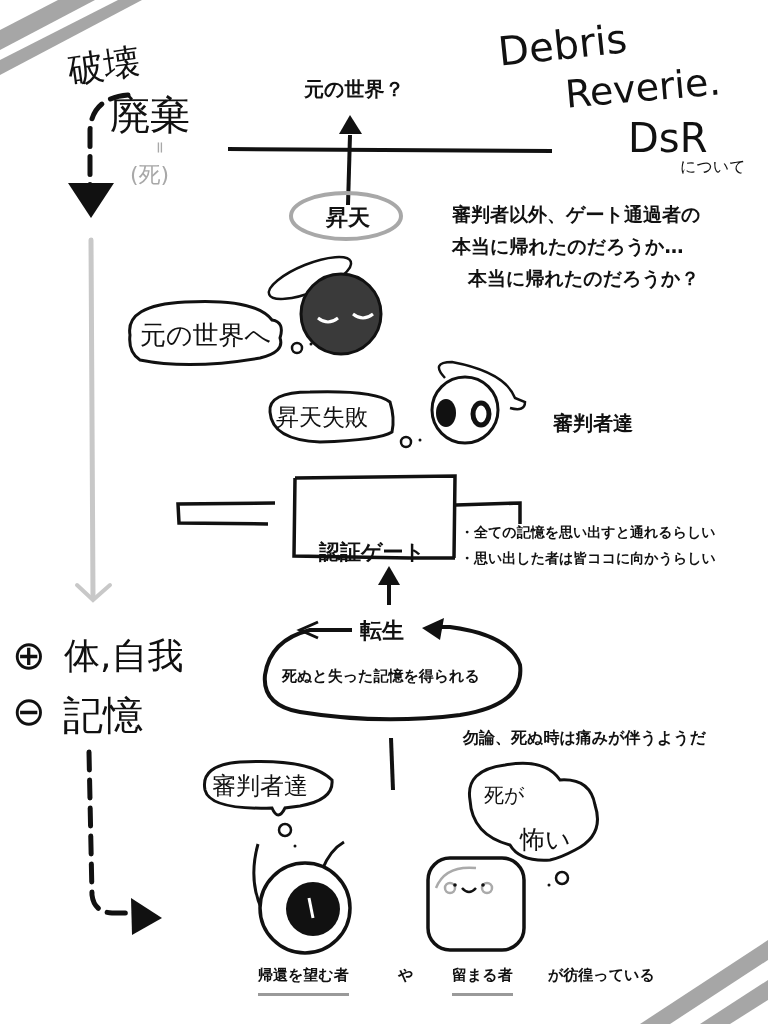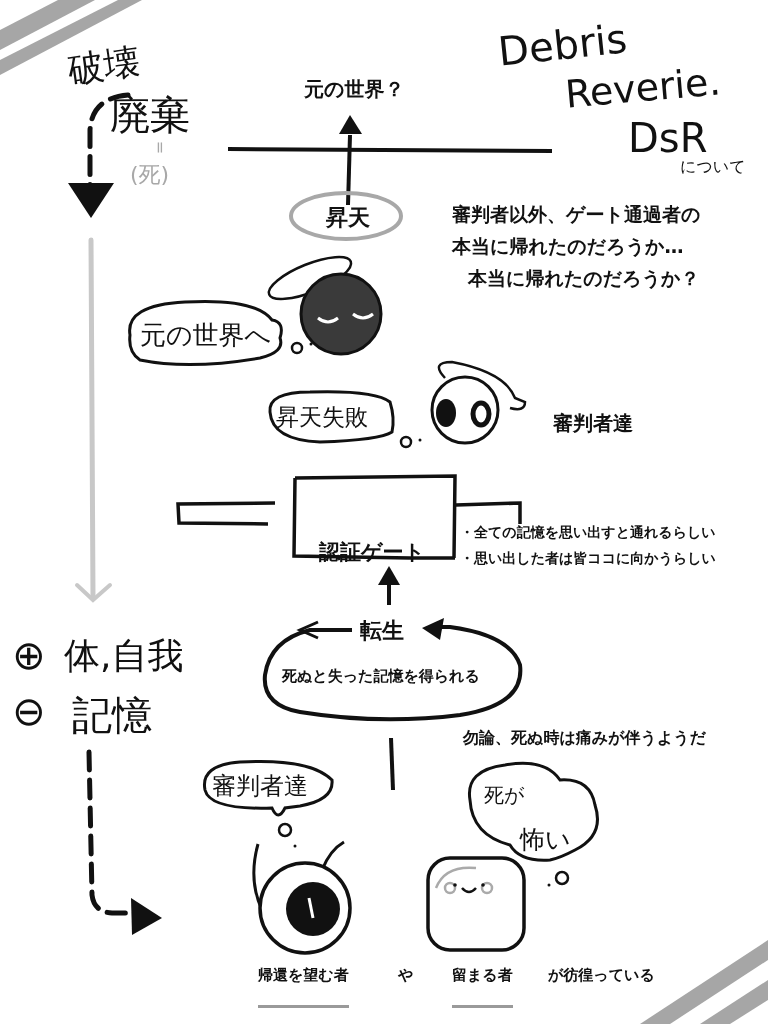--- a/index.html
+++ b/index.html
@@ -3,21 +3,21 @@
   <meta charset="utf-8">
   <style>
     html, body { margin: 0; padding: 0; background: #ffffff; }
     body { width: 768px; height: 1024px; position: relative; overflow: hidden;
            font-family: "DejaVu Sans", sans-serif; color: #111; }
     .abs { position: absolute; white-space: nowrap; }
     svg.canvas { position: absolute; left: 0; top: 0; width: 768px; height: 1024px; }
     .hand { font-family: "DejaVu Sans", sans-serif; font-weight: normal; }
     .bold { font-weight: bold; }
     .gray { color: #a8a8a8; }
-    .uline { border-bottom: 3px solid #9a9a9a; padding-bottom: 20px; }
+    .uline { border-bottom: 3px solid #9a9a9a; padding-bottom: 8px; }
   </style>
 </head>
 <body>
 
 <svg class="canvas" viewBox="0 0 768 1024">
 
   <g fill="#a6a6a6">
     <polygon points="0,30 58,0 95,0 0,50"></polygon>
     <polygon points="0,60 118,0 142,0 0,75"></polygon>
   </g>
@@ -127,21 +127,21 @@
 <div class="abs hand" style="left:276px;top:402px;font-size:23px;">昇天失敗</div>
 <div class="abs bold" style="left:553px;top:410px;font-size:20px;">審判者達</div>
 
 <div class="abs bold" style="left:319px;top:512px;font-size:21px;margin-top:26px;">認証ゲート</div>
 <div class="abs bold" style="left:460px;top:524px;font-size:14px;">・全ての記憶を思い出すと通れるらしい</div>
 <div class="abs bold" style="left:460px;top:550px;font-size:14px;">・思い出した者は皆ココに向かうらしい</div>
 
 <div class="abs hand" style="left:12px;top:632px;font-size:40px;">⊕</div>
 <div class="abs hand" style="left:64px;top:632px;font-size:36px;">体,自我</div>
 <div class="abs hand" style="left:12px;top:688px;font-size:40px;">⊖</div>
-<div class="abs hand" style="left:72px;top:688px;font-size:40px;">記憶</div>
+<div class="abs hand" style="left:63px;top:688px;font-size:40px;">記憶</div>
 
 <div class="abs bold" style="left:360px;top:616px;font-size:22px;">転生</div>
 <div class="abs bold" style="left:282px;top:667px;font-size:15px;">死ぬと失った記憶を得られる</div>
 <div class="abs bold" style="left:463px;top:728px;font-size:16px;">勿論、死ぬ時は痛みが伴うようだ</div>
 
 <div class="abs hand" style="left:212px;top:770px;font-size:24px;">審判者達</div>
 <div class="abs hand" style="left:484px;top:782px;font-size:20px;">死が</div>
 <div class="abs hand" style="left:520px;top:814px;font-size:25px;margin-top:9px;">怖い</div>
 
 <div class="abs bold uline" style="left:258px;top:966px;font-size:15px;">帰還を望む者</div>

